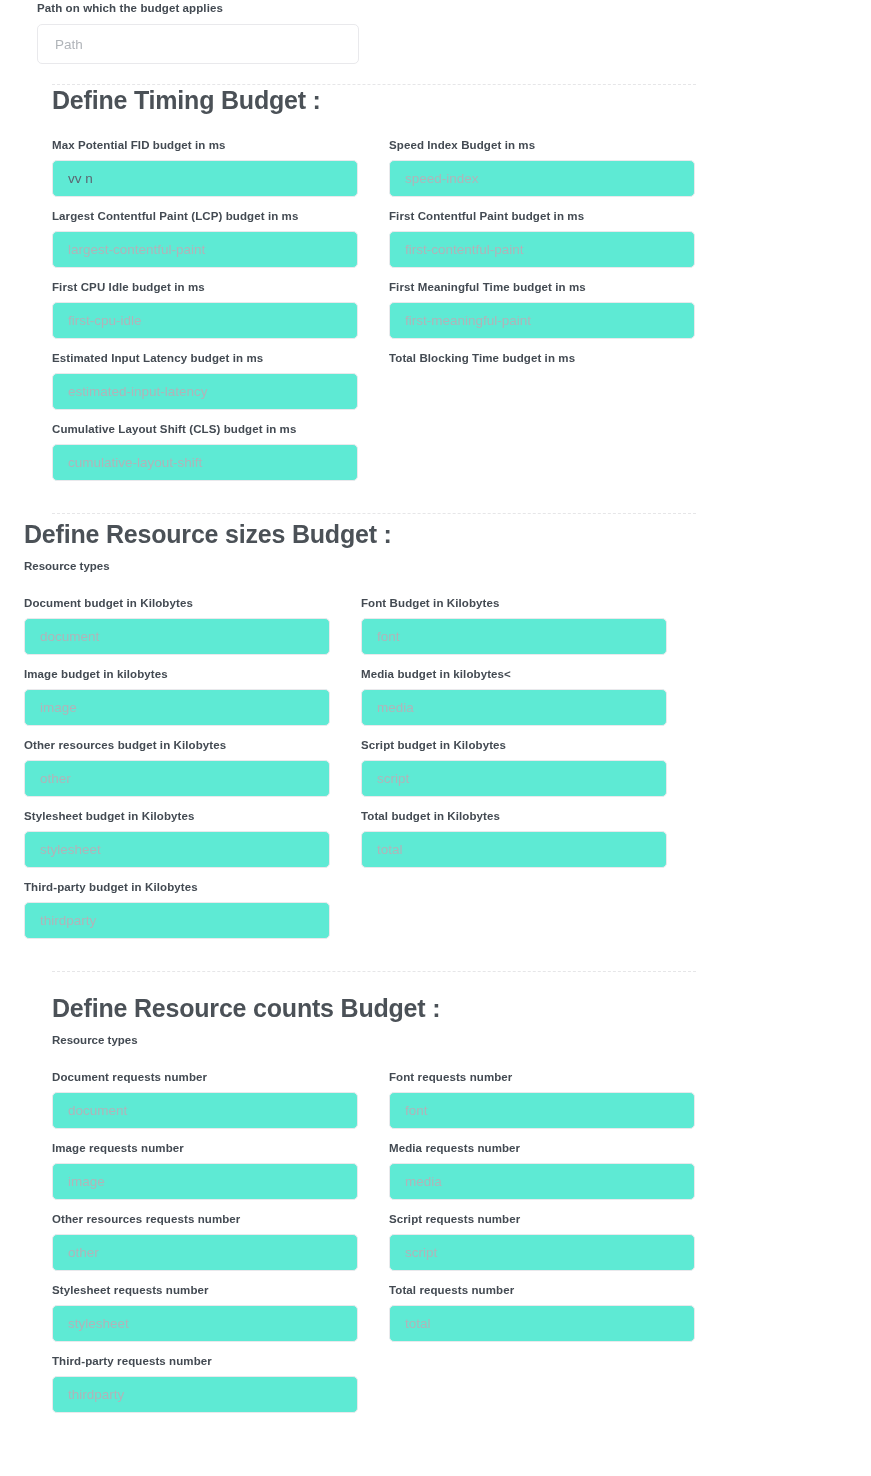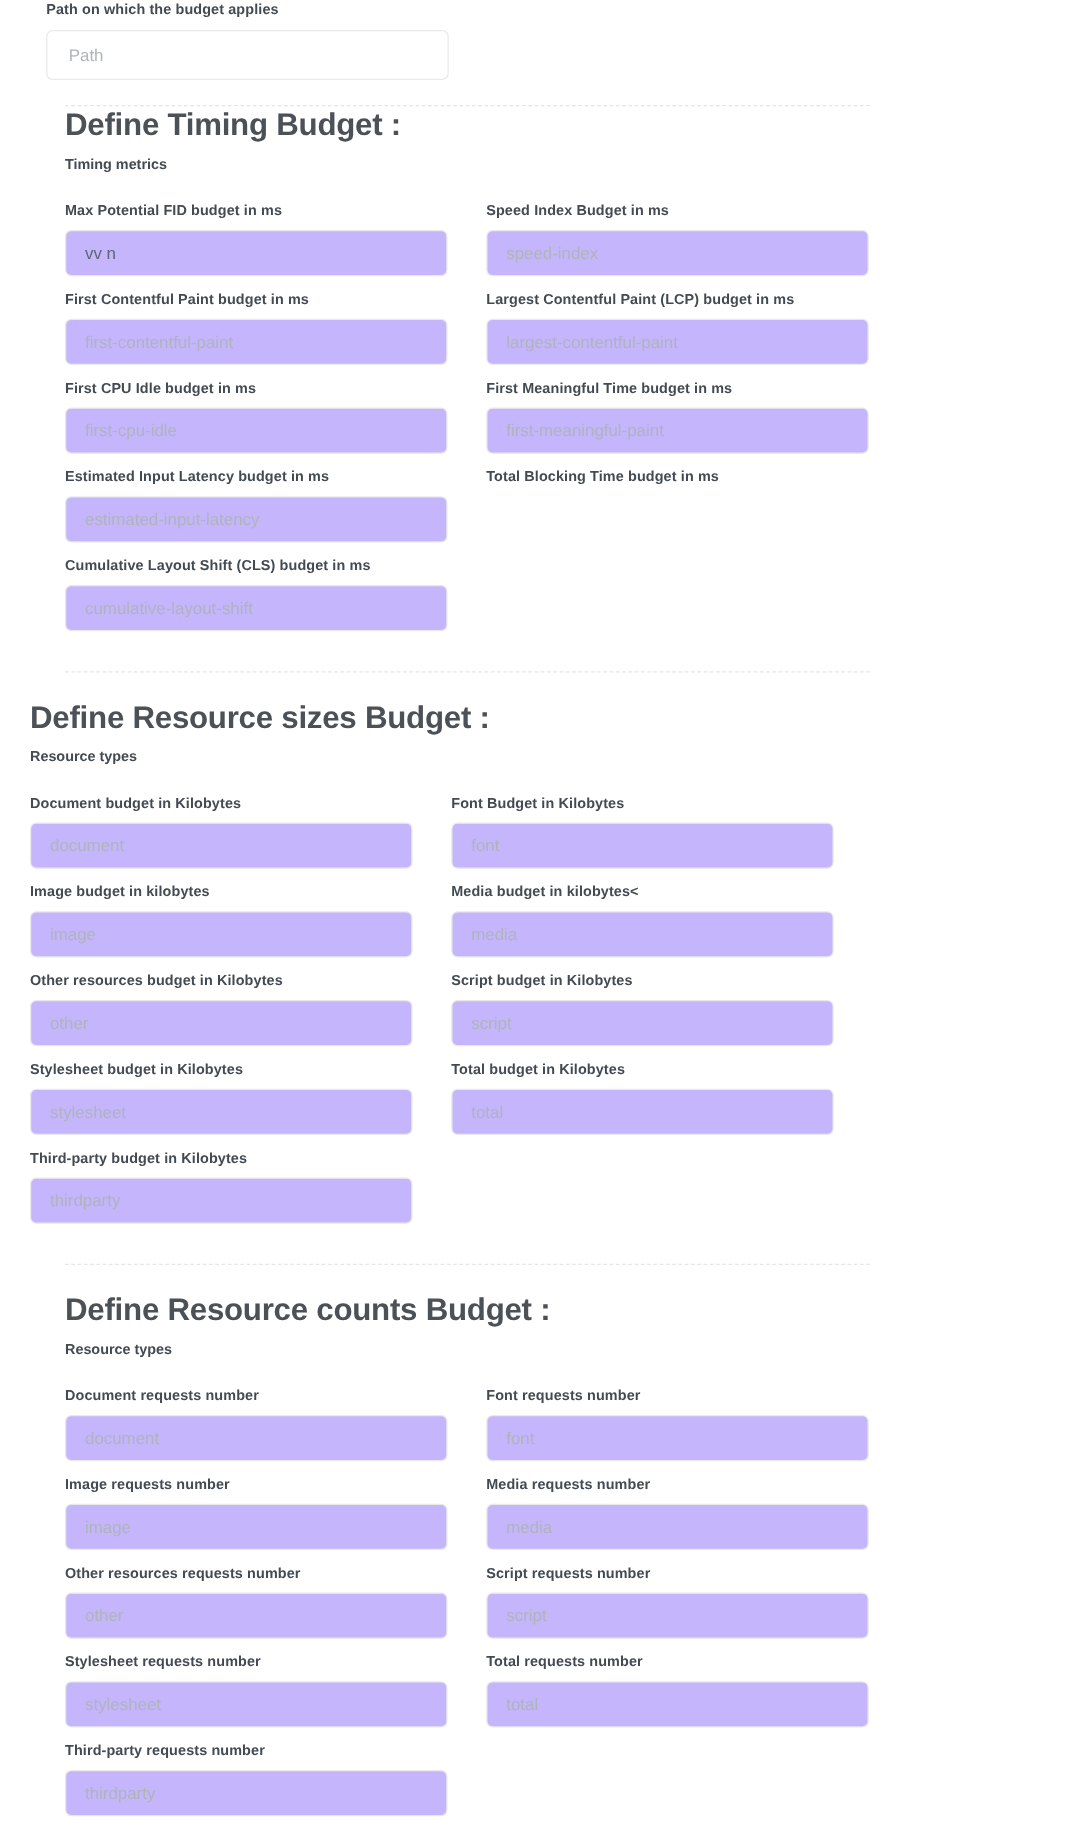--- a/index.html
+++ b/index.html
@@ -96,66 +96,65 @@
   }
   .cell + .cell .field-label { }
   .grid .cell { margin-bottom: 12px; }
 
   .txt-input {
     width: 306px;
     height: 37px;
     box-sizing: border-box;
     border: 1px solid #e9e9ec;
     border-radius: 5px;
-    background: #c4b5fd;
+    background: #5eead4;
     font-family: "Liberation Sans", sans-serif;
     font-size: 13.5px;
     color: #55606b;
     padding: 0 0 0 15px;
     outline: none;
     display: block;
   }
   .txt-input::placeholder { color: #b0b4b9; }
   .txt-input.filled { color: #5c6672; }
 
   .sec-timing { }
-  .sec-sizes  { margin-top: 21px; padding-left: 24px; }
+  .sec-sizes  { margin-top: 5px; padding-left: 24px; }
   .sec-counts { margin-top: 21px; }
 </style>
 </head>
 <body>
 
 <div class="page">
 
   <div class="path-block">
     <div class="field-label">Path on which the budget applies</div>
     <input class="path-input" type="text" placeholder="Path" style="">
   </div>
 
   <div class="divider"></div>
 
   <div class="section sec-timing">
     <h2 class="section-title">Define Timing Budget :</h2>
-    <div class="section-sub">Timing metrics</div>
     <div class="grid">
         <div class="cell">
           <div class="field-label">Max Potential FID budget in ms</div>
           <input type="text" class="txt-input filled" placeholder="max-potential-fid" value="vv n" style="">
         </div>
         <div class="cell">
           <div class="field-label">Speed Index Budget in ms</div>
           <input type="text" class="txt-input" placeholder="speed-index" style="">
         </div>
         <div class="cell">
+          <div class="field-label">Largest Contentful Paint (LCP) budget in ms</div>
+          <input type="text" class="txt-input" placeholder="largest-contentful-paint" style="">
+        </div>
+        <div class="cell">
           <div class="field-label">First Contentful Paint budget in ms</div>
           <input type="text" class="txt-input" placeholder="first-contentful-paint" style="">
-        </div>
-        <div class="cell">
-          <div class="field-label">Largest Contentful Paint (LCP) budget in ms</div>
-          <input type="text" class="txt-input" placeholder="largest-contentful-paint" style="">
         </div>
         <div class="cell">
           <div class="field-label">First CPU Idle budget in ms</div>
           <input type="text" class="txt-input" placeholder="first-cpu-idle" style="">
         </div>
         <div class="cell">
           <div class="field-label">First Meaningful Time budget in ms</div>
           <input type="text" class="txt-input" placeholder="first-meaningful-paint" style="">
         </div>
         <div class="cell">

